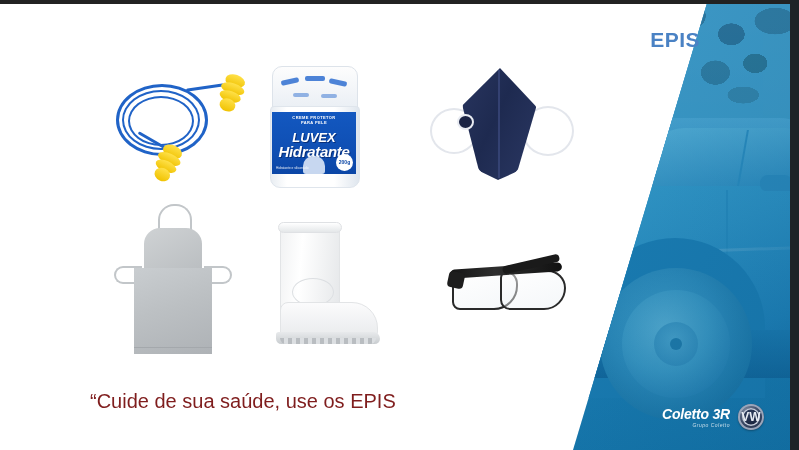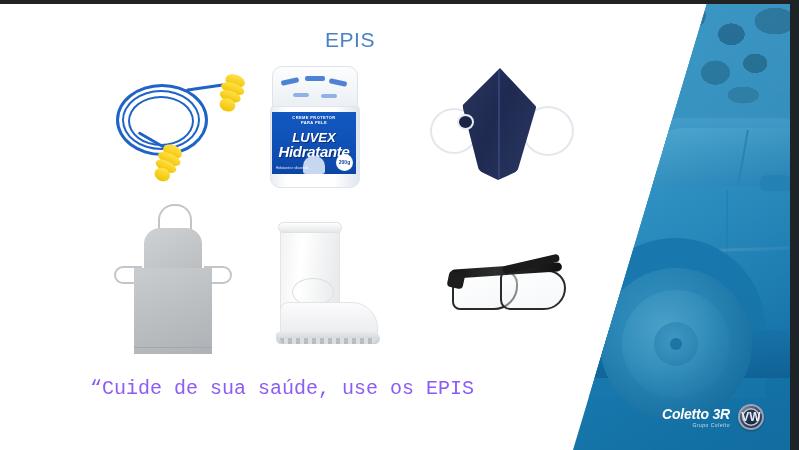--- a/index.html
+++ b/index.html
@@ -55,22 +55,22 @@
   .rim{position:absolute;left:622px;top:290px;width:108px;height:108px;border-radius:50%;
     background:radial-gradient(circle at 40% 36%, #57b0d6 0%, #3b9bc8 45%, #2684b7 78%, #1d79ab 100%);}
   .rim-inner{position:absolute;left:654px;top:322px;width:44px;height:44px;border-radius:50%;
     background:radial-gradient(circle at 45% 40%, #49a5cf, #2a88ba);}
   .hub{position:absolute;left:670px;top:338px;width:12px;height:12px;border-radius:50%;background:#1f7dae;}
   .shade{position:absolute;left:0;top:0;width:799px;height:450px;
     background:linear-gradient(120deg,rgba(8,86,134,.12) 0%,rgba(0,0,0,0) 45%,rgba(5,70,112,.22) 100%);}
 
   
   .title{
-    position:absolute;left:0;top:28px;width:700px;text-align:center;
-    font-size:21px;font-weight:normal;color:#4a82c4;letter-spacing:.5px;z-index:20;
+    position:absolute;left:0;top:28px;width:700px;text-align:right;
+    font-size:21px;font-weight:bold;color:#4a82c4;letter-spacing:.5px;z-index:20;
   }
 
   
   .photo{position:absolute;z-index:15;}
 
   
   #earplugs{left:108px;top:68px;width:150px;height:120px;}
   .cord{position:absolute;border:3px solid #2063c7;border-radius:50%;background:transparent;}
   .plug{position:absolute;width:26px;height:40px;}
   .plug b,.plug i{position:absolute;display:block;background:linear-gradient(180deg,#ffe14a,#f0c200);border-radius:50%;}
@@ -143,22 +143,22 @@
   .lens{position:absolute;top:12px;width:62px;height:36px;border:2px solid #2a2a2a;
     background:linear-gradient(160deg,rgba(255,255,255,.55),rgba(225,232,238,.35));
     border-radius:6px 14px 24px 8px;}
   .brow{position:absolute;left:4px;top:8px;width:112px;height:9px;border-radius:6px;
     background:linear-gradient(90deg,#141414,#2e2e2e 40%,#111 100%);transform:rotate(-4deg);}
   .temple{position:absolute;left:56px;top:2px;width:58px;height:8px;border-radius:4px;
     background:#1a1a1a;transform:rotate(-13deg);}
   .temple2{position:absolute;left:2px;top:14px;width:16px;height:16px;border-radius:4px;background:#1d1d1d;transform:rotate(12deg);}
 
   
-  .quote{position:absolute;left:90px;top:377px;font-family:Liberation Mono, monospace;
-    font-size:20px;color:#8b5cf6;z-index:20;white-space:nowrap;}
+  .quote{position:absolute;left:90px;top:390px;font-family:Liberation Sans, sans-serif;
+    font-size:20px;color:#7f1d1d;z-index:20;white-space:nowrap;}
 
   
   .logo{position:absolute;left:662px;top:404px;z-index:30;display:flex;align-items:center;gap:8px;}
   .logo-text{color:#ffffff;text-align:right;line-height:1;}
   .logo-name{font-size:14px;font-weight:bold;letter-spacing:-.2px;font-style:italic;}
   .logo-tag{font-size:5px;opacity:.75;margin-top:2px;letter-spacing:.5px;font-style:italic;}
   .vw{width:26px;height:26px;border-radius:50%;position:relative;
     background:radial-gradient(circle at 34% 28%, #7e8aa0 0%, #3c4a66 45%, #1b2743 100%);
     box-shadow:inset 0 0 0 2px #9aa6bb, 0 1px 2px rgba(0,0,0,.3);}
   .vw::after{content:"";position:absolute;left:4px;top:4px;width:18px;height:18px;border-radius:50%;

